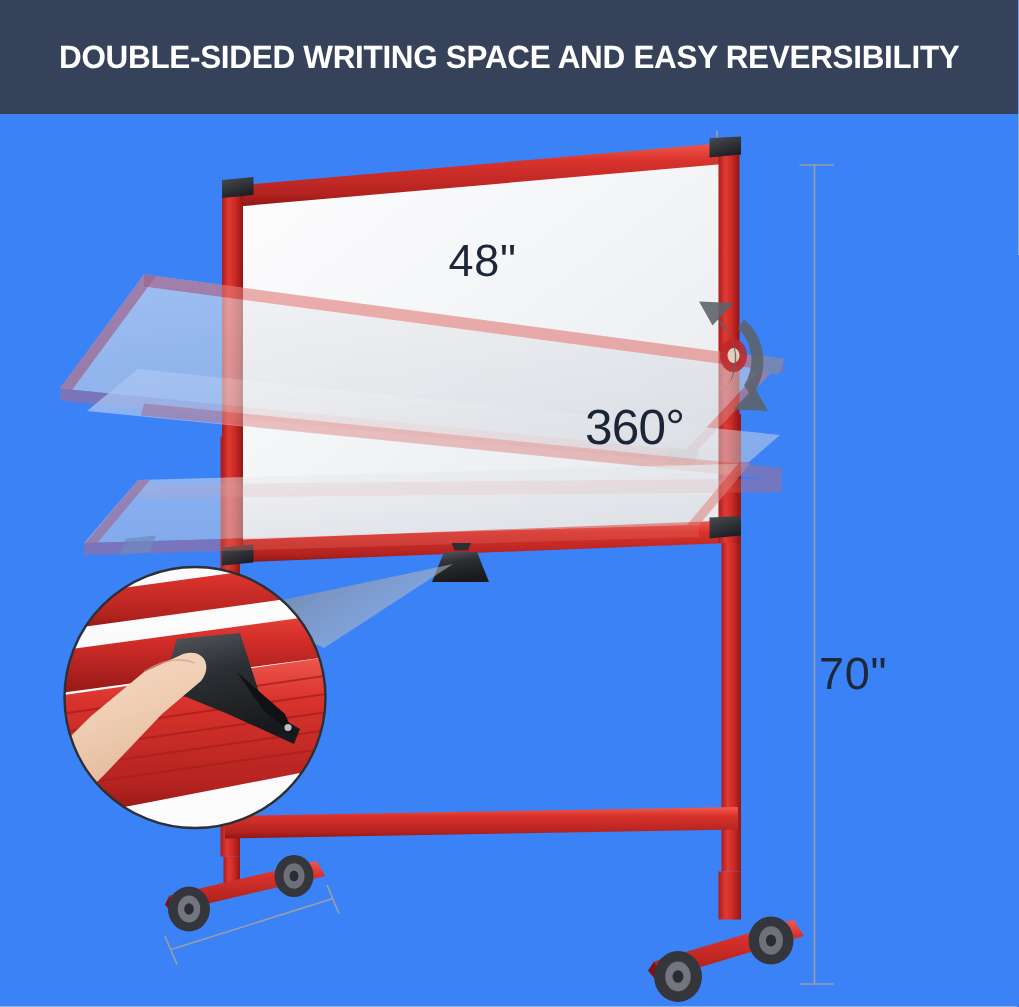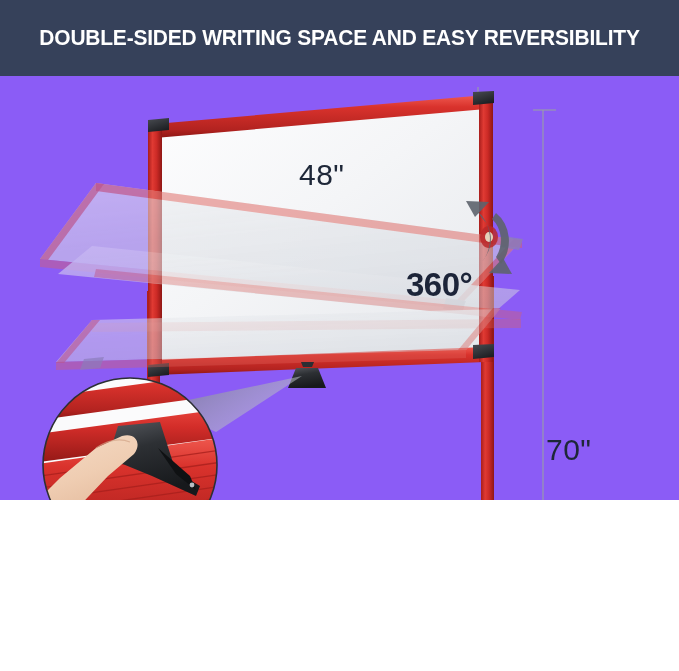--- a/index.html
+++ b/index.html
@@ -2,21 +2,21 @@
 <html><head>
 <meta charset="utf-8">
 <style>
   html,body{margin:0;padding:0;}
   body{
     width:679px;height:671px;overflow:hidden;
     background:#ffffff;
     font-family:"Liberation Sans", sans-serif;
     position:relative;
   }
-  #stage{position:relative;width:679px;height:500px;overflow:hidden;background:#8b5cf6;}
+  #stage{position:relative;width:679px;height:671px;overflow:hidden;background:#3b82f6;}
 
   
   .header-band{
     position:absolute;left:0;top:0;width:679px;height:76px;
     background:#36415a;
   }
   .header-title{
     position:absolute;left:0;top:0;width:679px;height:76px;
     display:flex;align-items:center;justify-content:center;
     color:#ffffff;
@@ -37,22 +37,22 @@
     position:absolute;
     color:#1e2738;
     font-family:"Liberation Sans", sans-serif;
     font-weight:normal;
     white-space:nowrap;
     letter-spacing:0.5px;
   }
   #label-48{ left:299px; top:82px; font-size:30px; }
   #label-70{ left:546px; top:357px; font-size:30px; }
   #label-360{
-    left:390px; top:190px; font-size:33px; font-weight:bold;
-    color:#1c2438; letter-spacing:-0.5px;margin-left:16px;
+    left:390px; top:190px; font-size:33px; font-weight:normal;
+    color:#1c2438; letter-spacing:-0.5px;
   }
 </style>
 </head>
 <body>
 
 <div id="stage">
 
   <div class="header-band"></div>
   <div class="header-title">DOUBLE-SIDED WRITING SPACE AND EASY REVERSIBILITY</div>
 

